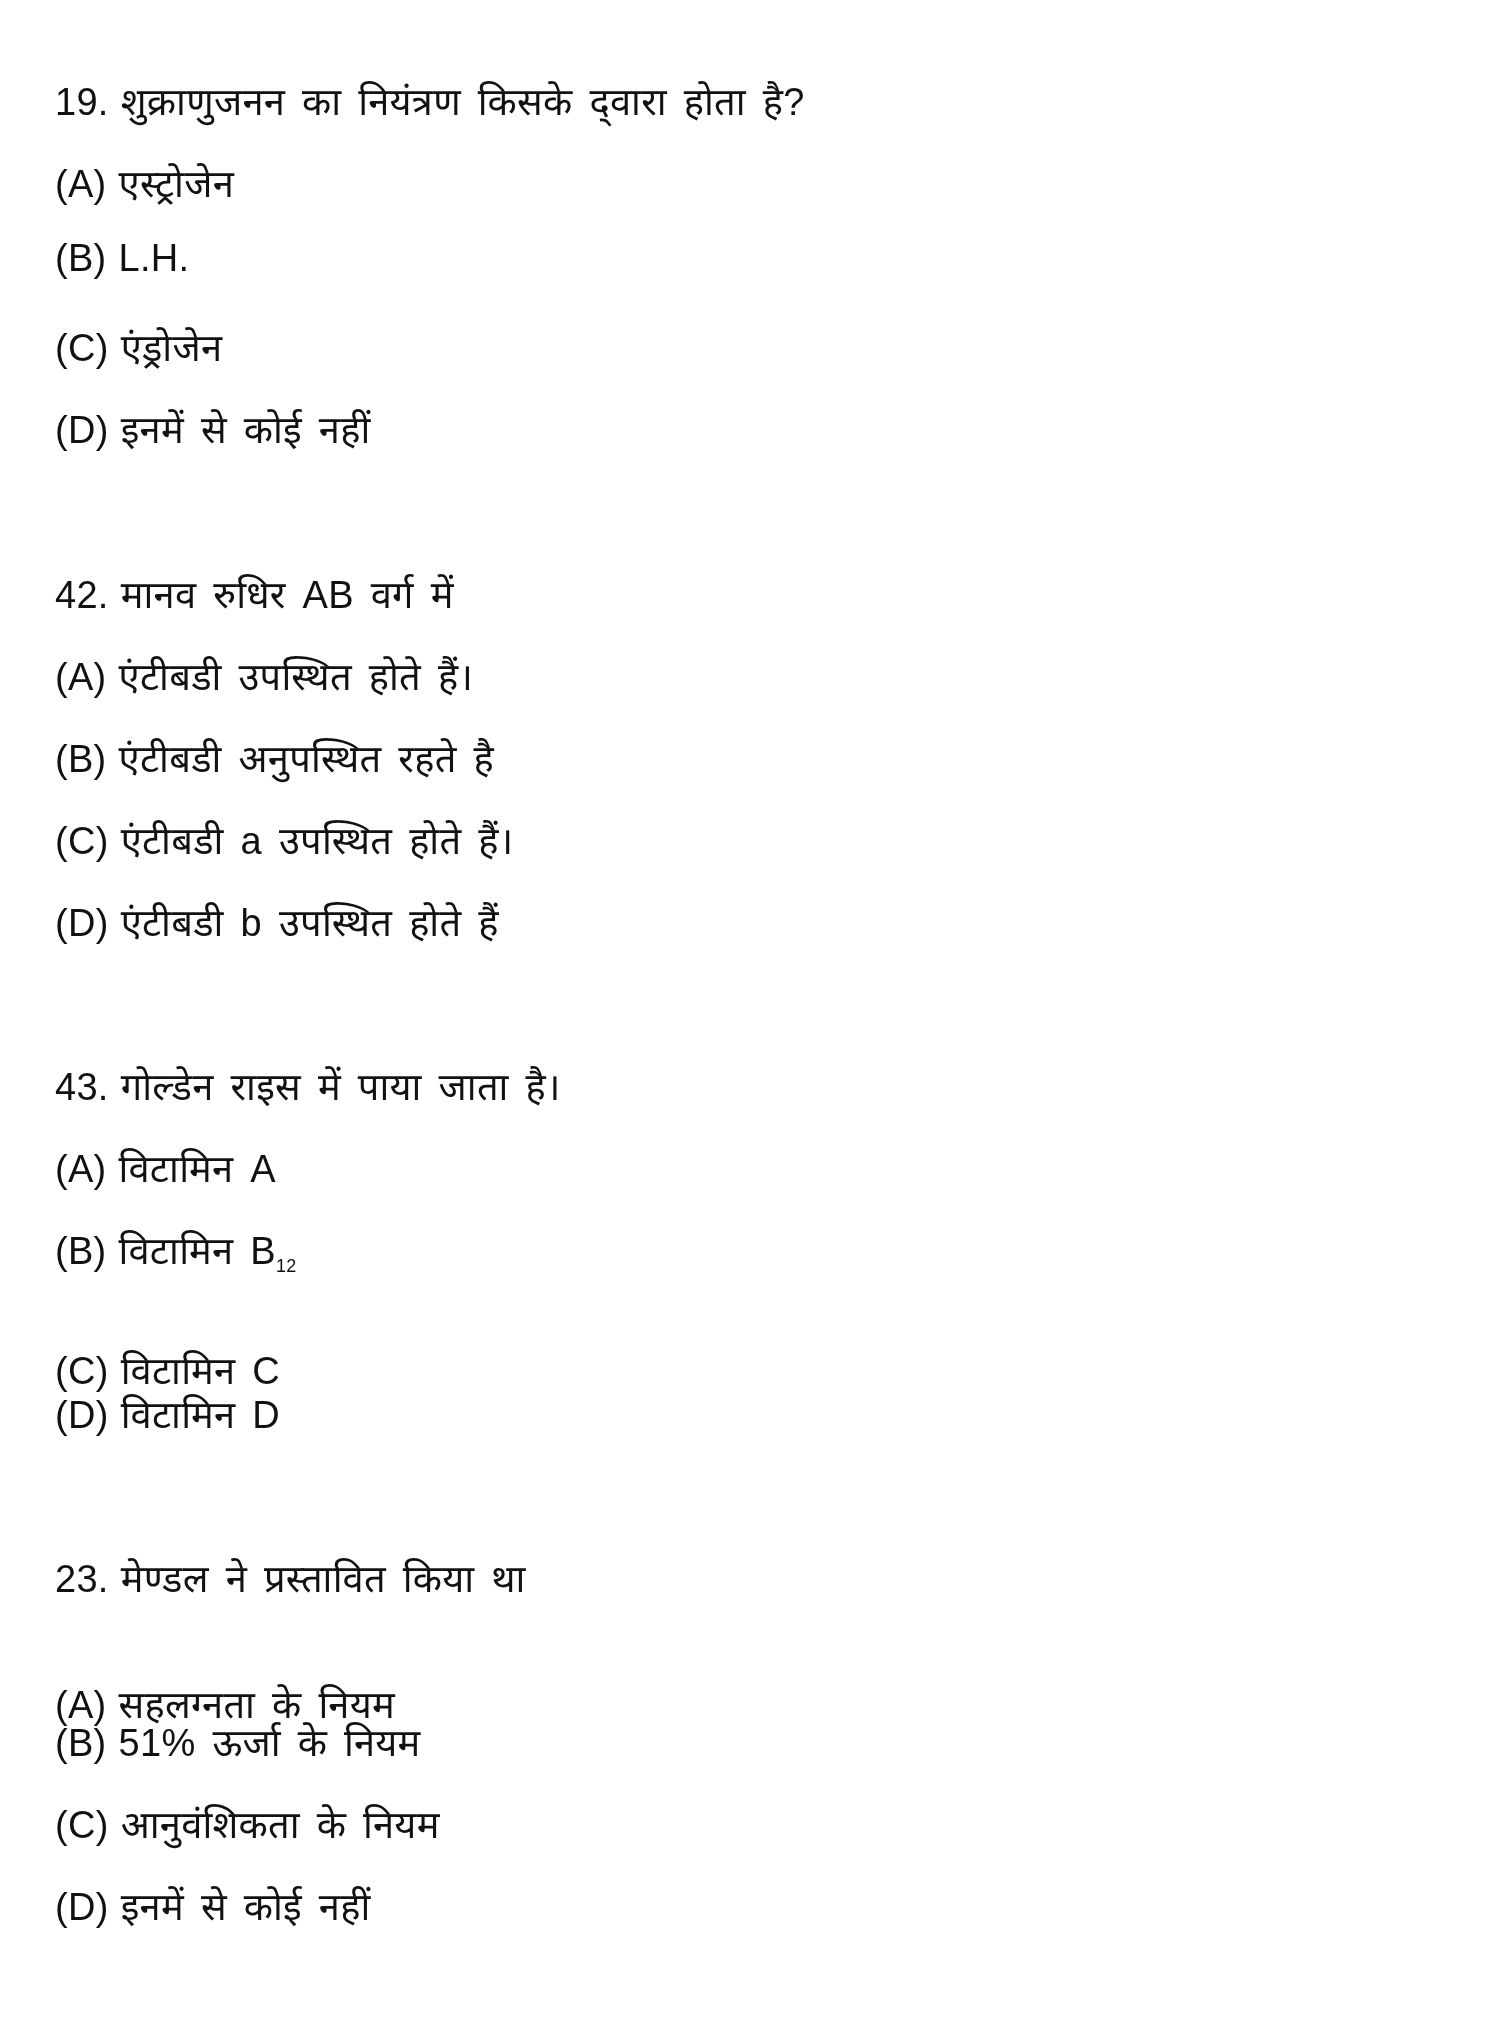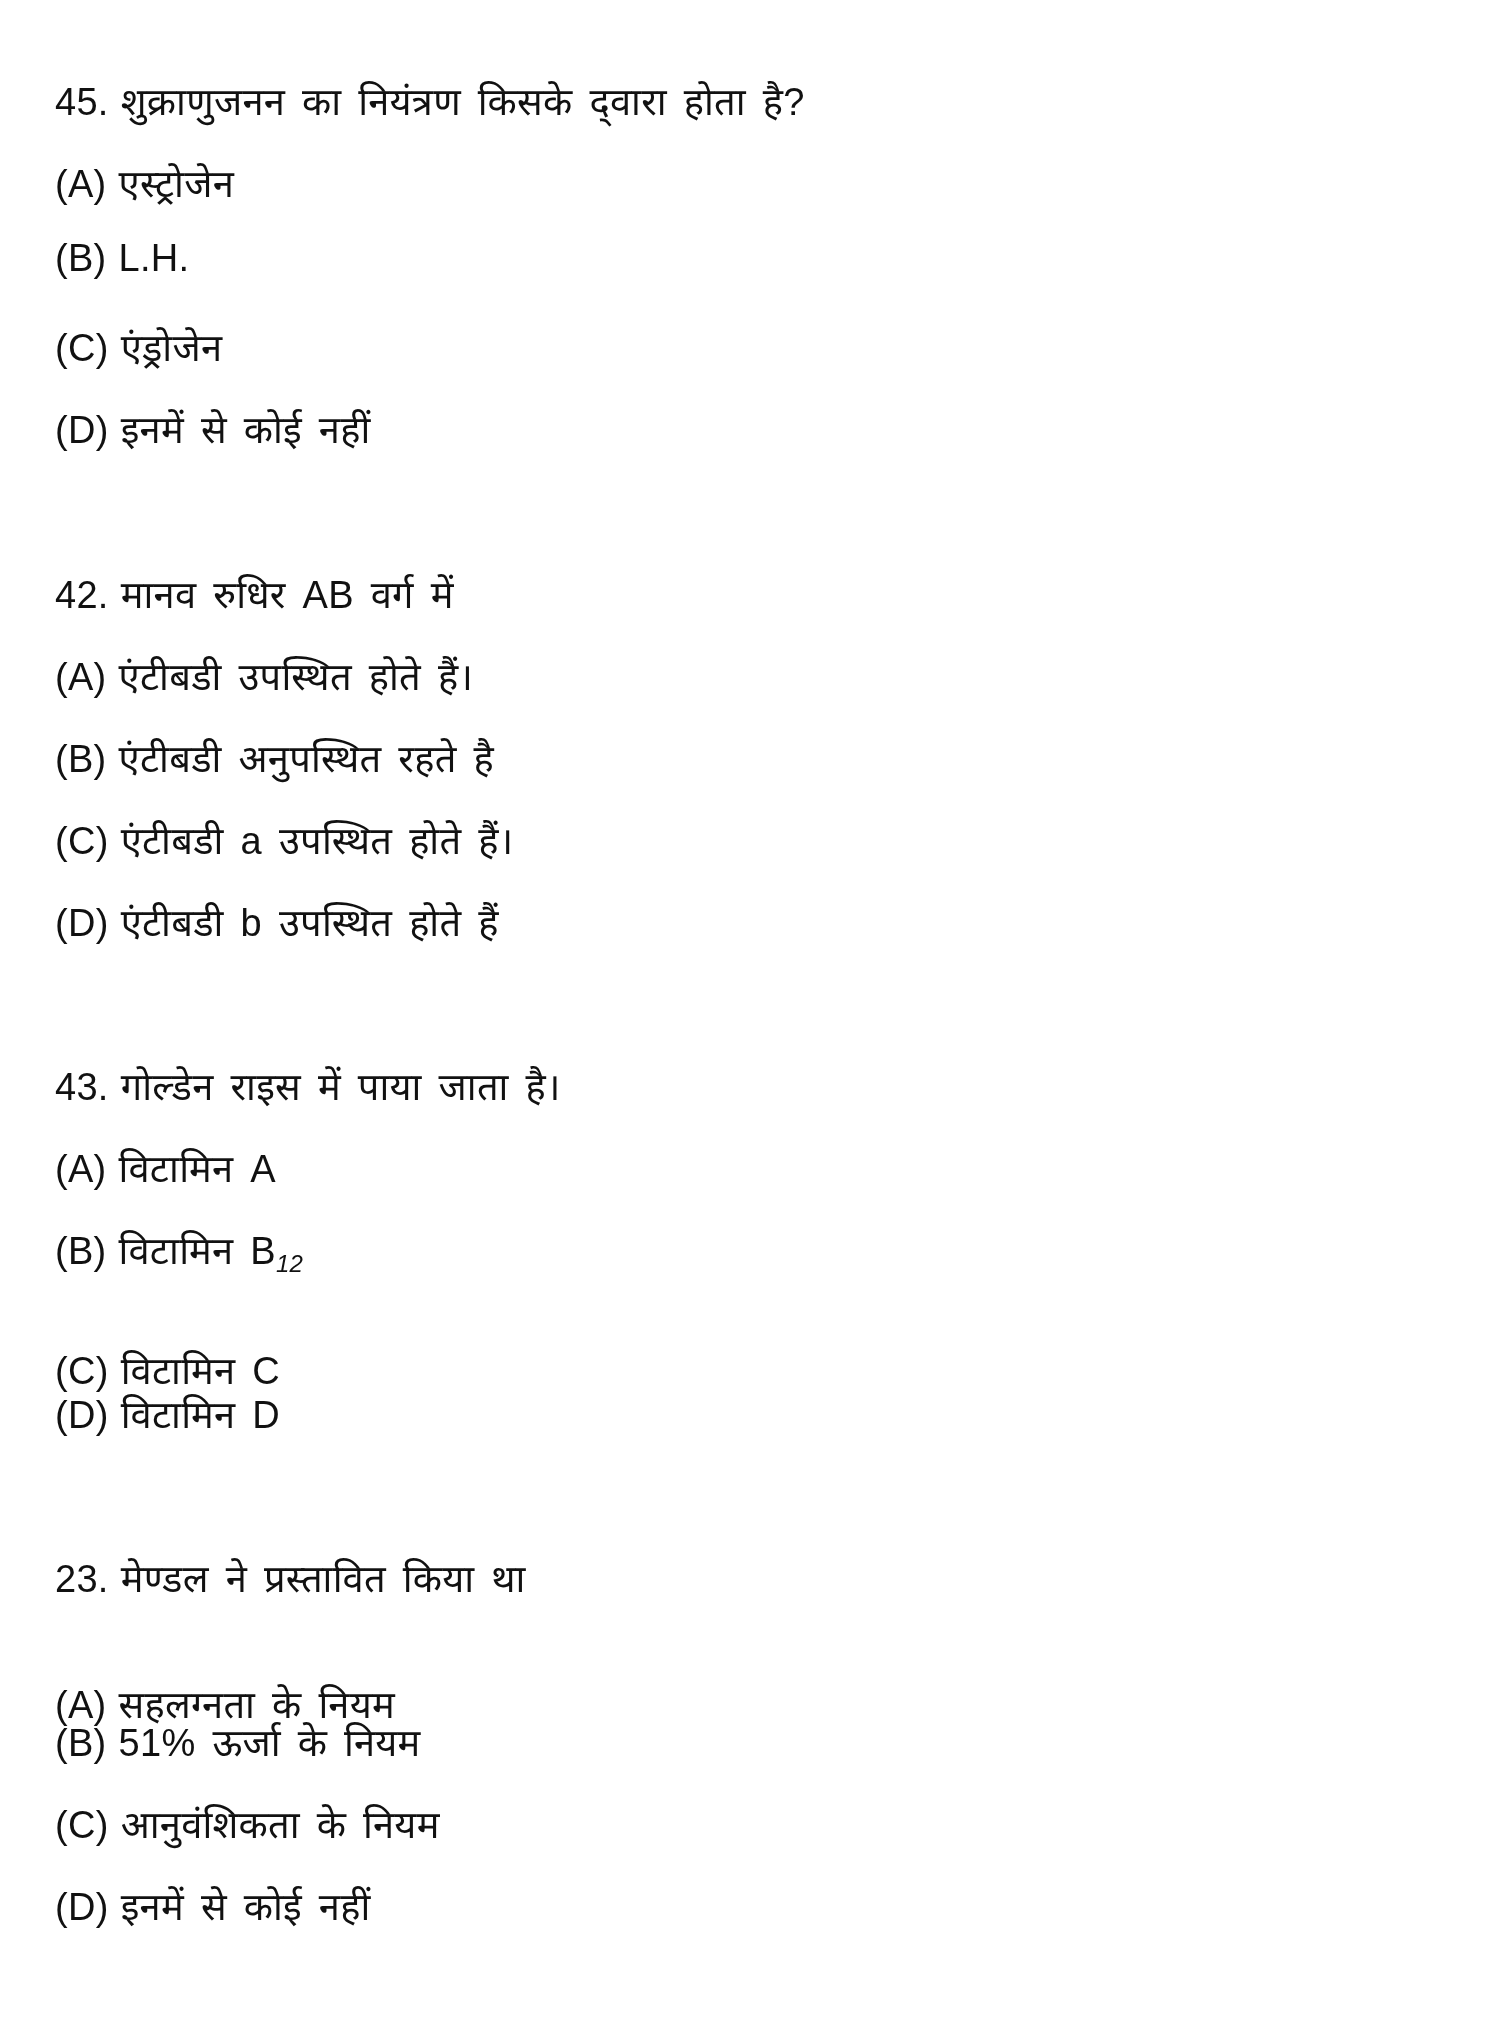--- a/index.html
+++ b/index.html
@@ -7,27 +7,27 @@
     width: 1505px; height: 2034px; position: relative; overflow: hidden;
     font-family: "Liberation Sans", "DejaVu Sans", sans-serif;
     color: #111111;
   }
   .line {
     position: absolute; left: 55px;
     font-size: 38px; line-height: 46px; height: 46px;
     white-space: nowrap; letter-spacing: 0.3px; word-spacing: 6px;
   }
   .line .lbl { margin-right: 12px; }
-  sub { font-size: 24px; vertical-align: -8px; line-height: 0; font-style: italic; }
+  sub { font-size: 18px; vertical-align: -8px; line-height: 0; }
 </style>
 </head>
 <body>
 
 <div>
-  <div class="line" style="top:79px"><span class="lbl">45.</span><span>शुक्राणुजनन का नियंत्रण किसके द्‌वारा होता है?</span></div>
+  <div class="line" style="top:79px"><span class="lbl">19.</span><span>शुक्राणुजनन का नियंत्रण किसके द्‌वारा होता है?</span></div>
   <div class="line" style="top:161px"><span class="lbl">(A)</span><span>एस्ट्रोजेन</span></div>
   <div class="line" style="top:235px"><span class="lbl">(B)</span><span>L.H.</span></div>
   <div class="line" style="top:325px"><span class="lbl">(C)</span><span>एंड्रोजेन</span></div>
   <div class="line" style="top:407px"><span class="lbl">(D)</span><span>इनमें से कोई नहीं</span></div>
 </div>
 
 <div>
   <div class="line" style="top:572px"><span class="lbl">42.</span><span>मानव रुधिर AB वर्ग में</span></div>
   <div class="line" style="top:654px"><span class="lbl">(A)</span><span>एंटीबडी उपस्थित होते हैं।</span></div>
   <div class="line" style="top:736px"><span class="lbl">(B)</span><span>एंटीबडी अनुपस्थित रहते है</span></div>

